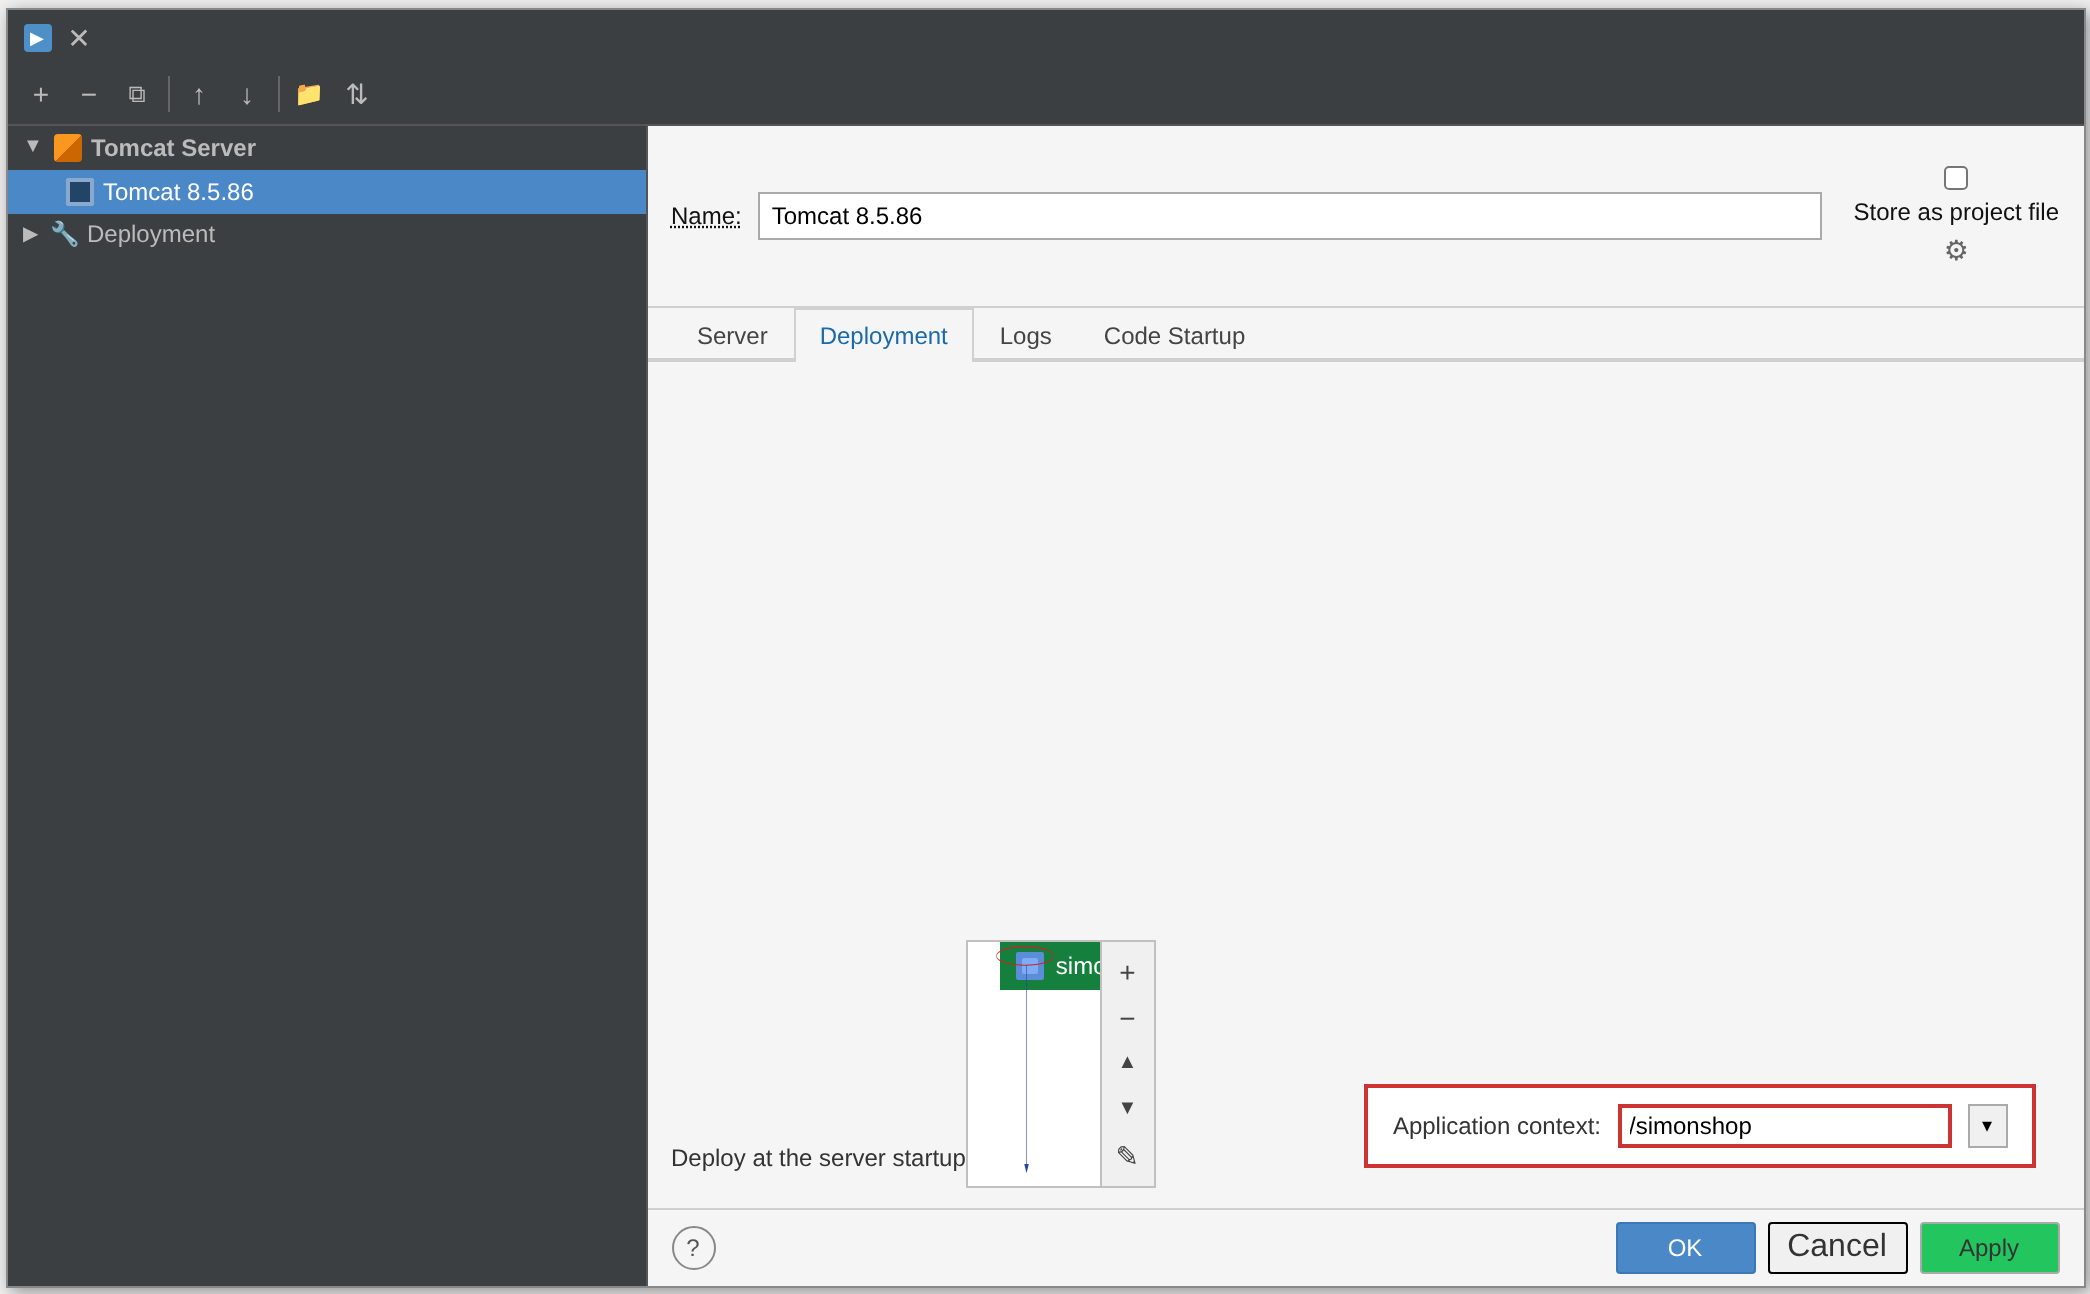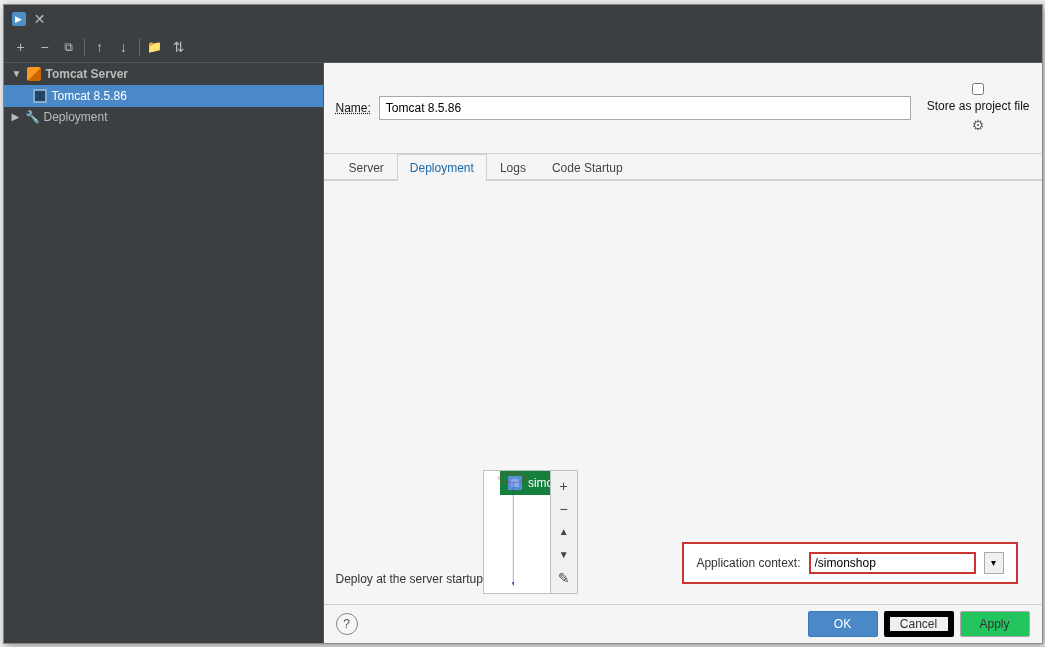--- a/index.html
+++ b/index.html
@@ -369,23 +369,23 @@
       cursor: pointer;
       font-size: 12px;
       border-radius: 2px;
       padding: 0 12px;
     }
     .btn-cancel {
       min-width: 70px;
       height: 26px;
       background: #f0f0f0;
       color: #333;
-      border: 6px solid #000000;
-      cursor: pointer;
-      font-size: 12px;
+      border: 1px solid #000000;
+      cursor: pointer;
+      font-size: 16px;
       border-radius: 2px;
       padding: 0 4px;
     }
     .btn-apply {
       min-width: 70px;
       height: 26px;
       background: #22c55e;
       color: #333;
       border: 1px solid #aaa;
       cursor: pointer;

